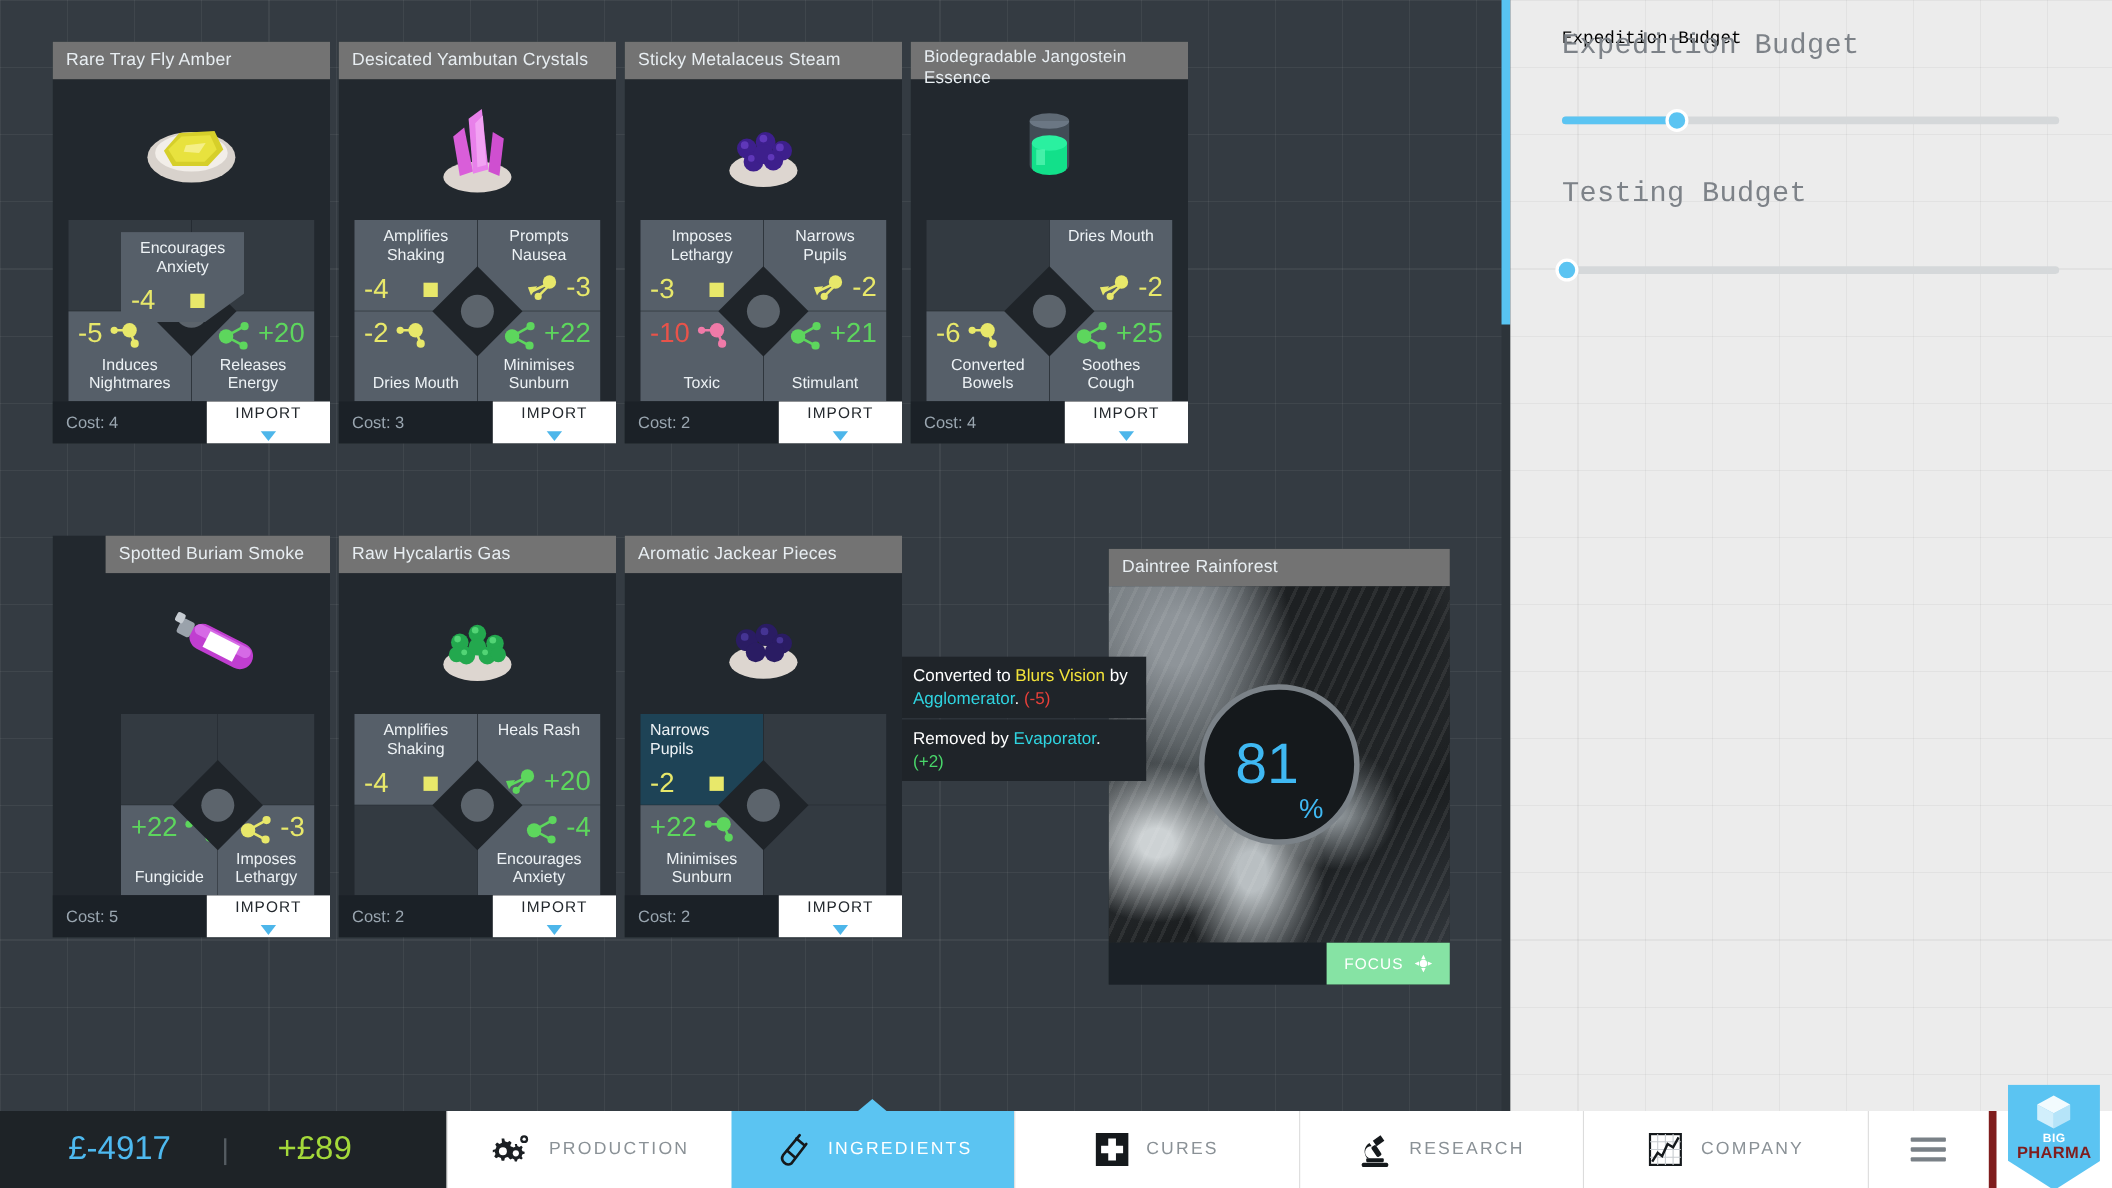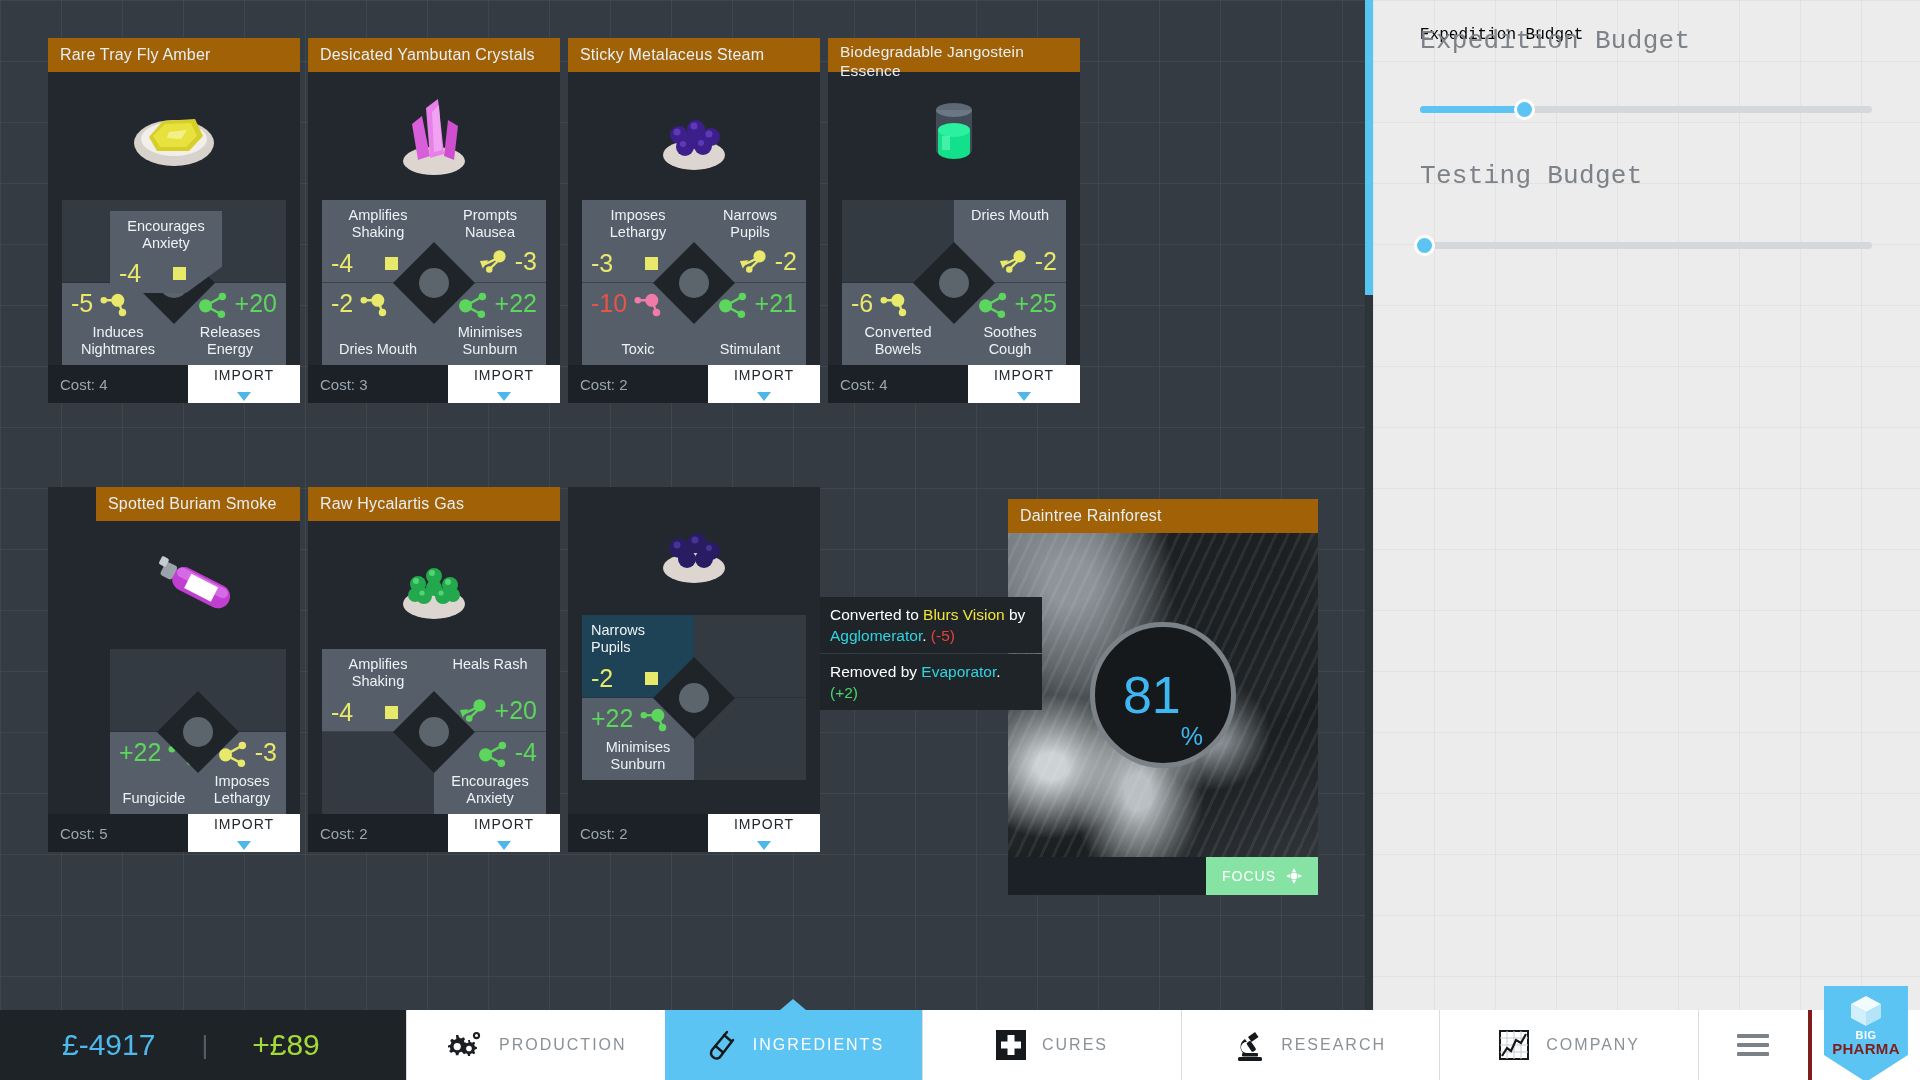--- a/index.html
+++ b/index.html
@@ -14,21 +14,21 @@
     position:absolute; left:0; top:0; width:1372px; height:1010px;
     background:
       repeating-linear-gradient(to right, rgba(255,255,255,.055) 0 1px, transparent 1px 61px),
       repeating-linear-gradient(to bottom, rgba(255,255,255,.055) 0 1px, transparent 1px 61px),
       #343b42;
     overflow:hidden;
   }
   
   .card { position:absolute; background:#22282e; }
   .card-head {
-    height:34px; background:#a16207; color:#e8eef2;
+    height:34px; background:#737373; color:#e8eef2;
     font-size:16px; padding:7px 12px 0 12px; line-height:20px;
     letter-spacing:.2px;
   }
   .card-head.two { padding-top:4px; font-size:15.5px; line-height:19px; }
   .card-body { position:relative; background:#2b3239; }
   .img-wrap { position:relative; height:120px; }
   .ing-img { position:absolute; left:50%; top:50%; transform:translate(-50%,-50%); }
   
   .quads { position:relative; }
   .q {
@@ -134,21 +134,21 @@
   .money-sep  { color:#555c62; font-size:26px; padding:0 0 0 46px; }
   .money-inc  { color:#a4d93a; font-size:30px; padding-left:44px; }
   .tab { flex:1; display:flex; align-items:center; justify-content:center; gap:16px;
          border-left:1px solid #dcdcdc; cursor:pointer; position:relative; }
   .tab-lbl { color:#8a9196; font-size:16px; letter-spacing:2px; }
   .tab.active { background:#5bc4f2; border-left:none; }
   .tab.active .tab-lbl { color:#fff; }
   .tab.active:before { content:""; position:absolute; left:50%; top:-11px; margin-left:-13px;
       border-left:13px solid transparent; border-right:13px solid transparent; border-bottom:11px solid #5bc4f2; }
   .tab.menu { max-width:110px; }
-  .tab.logo { max-width:112px; border-left:4px solid #7f1d1d; }
+  .tab.logo { max-width:112px; border-left:7px solid #7f1d1d; }
   .burger span{ display:block;width:32px;height:4px;background:#7a8187;margin:5px 0;border-radius:1px;}
   .logo-shield { position:relative; width:84px; height:96px; margin-top:-22px;
      background:#5bc4f2; clip-path:polygon(0 0,100% 0,100% 72%,50% 100%,0 72%);
      display:flex;flex-direction:column;align-items:center;justify-content:flex-start;padding-top:8px; }
   .logo-t1{color:#fff;font-size:11px;line-height:11px;font-weight:bold;letter-spacing:.5px;}
   .logo-t2{color:#7f1d1d;font-size:15px;line-height:15px;font-weight:bold;letter-spacing:.3px;}
 </style>
 </head>
 <body>
 
@@ -560,20 +560,21 @@
     <div class="card-foot">
       <span class="cost">Cost: 2</span>
       <div class="import-btn">
         <span>IMPORT</span>
         <span class="caret"></span>
       </div>
     </div>
   </div>
 
   <div class="card" style="left:568px;top:487px;width:252px;height:365px;">
+    <div class="card-head">Aromatic Jackear Pieces</div>
     <div class="card-body" style="height:293px;background:transparent;">
       <div class="img-wrap" style="height:128px;">
         <svg class="ing-img" width="86" height="74" viewBox="0 0 86 74">
           <ellipse cx="43" cy="54" rx="31" ry="15" fill="#ddd6d0"></ellipse>
           <g fill="#2a1c63">
             <circle cx="28" cy="34" r="10"></circle>
               <circle cx="46" cy="29" r="10"></circle>
               <circle cx="60" cy="37" r="9"></circle>
             <circle cx="36" cy="45" r="9"></circle>
               <circle cx="53" cy="45" r="9"></circle>

